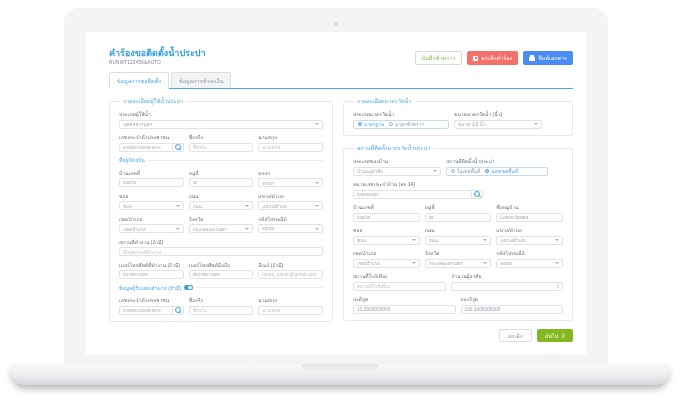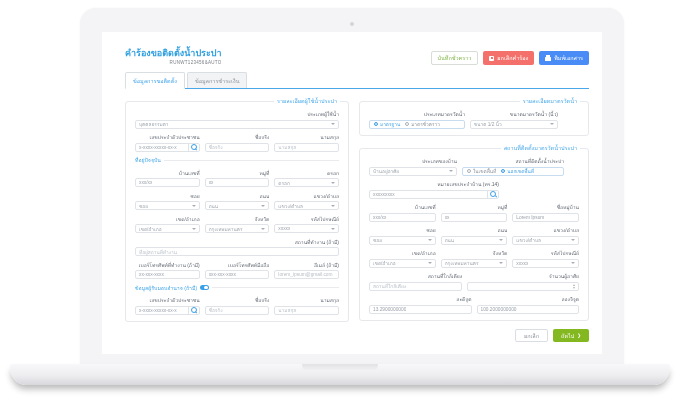--- a/index.html
+++ b/index.html
@@ -1,20 +1,20 @@
 <!DOCTYPE html>
 <html><head>
 <meta charset="utf-8">
 <style>
   html,body{margin:0;padding:0;background:#fff;}
   .stage{position:relative;width:680px;height:400px;background:#fff;overflow:hidden;
          font-family:"Liberation Sans",sans-serif;}
   
-  .bezel{position:absolute;left:80px;top:8px;width:544px;height:358px;background:#f4f4f6;
-         border-radius:16px 16px 0 0;box-shadow:0 0 2px rgba(0,0,0,.06);text-align:right;}
+  .bezel{position:absolute;left:64px;top:8px;width:544px;height:358px;background:#f4f4f6;
+         border-radius:16px 16px 0 0;box-shadow:0 0 2px rgba(0,0,0,.06);}
   .camera{position:absolute;left:50%;top:14px;transform:translateX(-50%);width:4px;height:4px;
           border-radius:50%;background:#d4d4d8;}
   .screen{position:absolute;left:22px;top:24px;width:500px;height:322px;background:#fff;overflow:hidden;}
   .base{position:absolute;left:10px;top:364px;width:660px;height:21px;
         background:linear-gradient(#f8f8fa,#ededf0 55%,#d8d8dc);
         border-radius:3px 3px 16px 16px / 3px 3px 19px 19px;
         box-shadow:0 5px 7px -1px rgba(0,0,0,.28);}
   .notch{position:absolute;left:50%;top:0;transform:translateX(-50%);width:76px;height:7px;
          background:linear-gradient(#e2e2e6,#f3f3f5);border-radius:0 0 6px 6px;}
   

